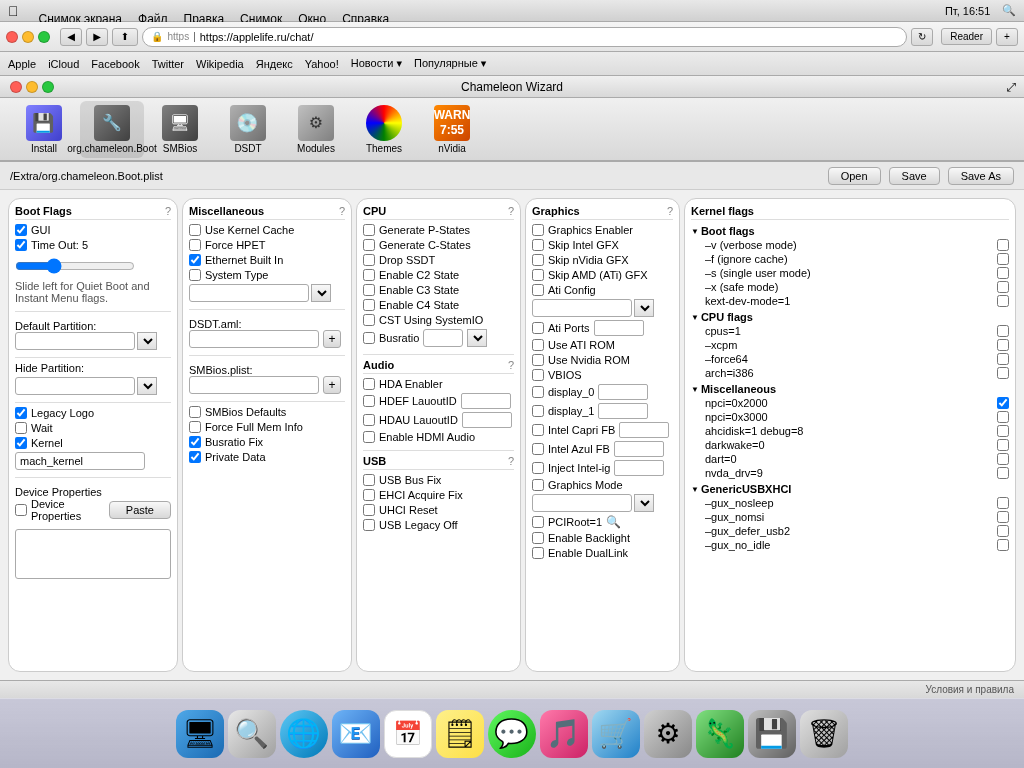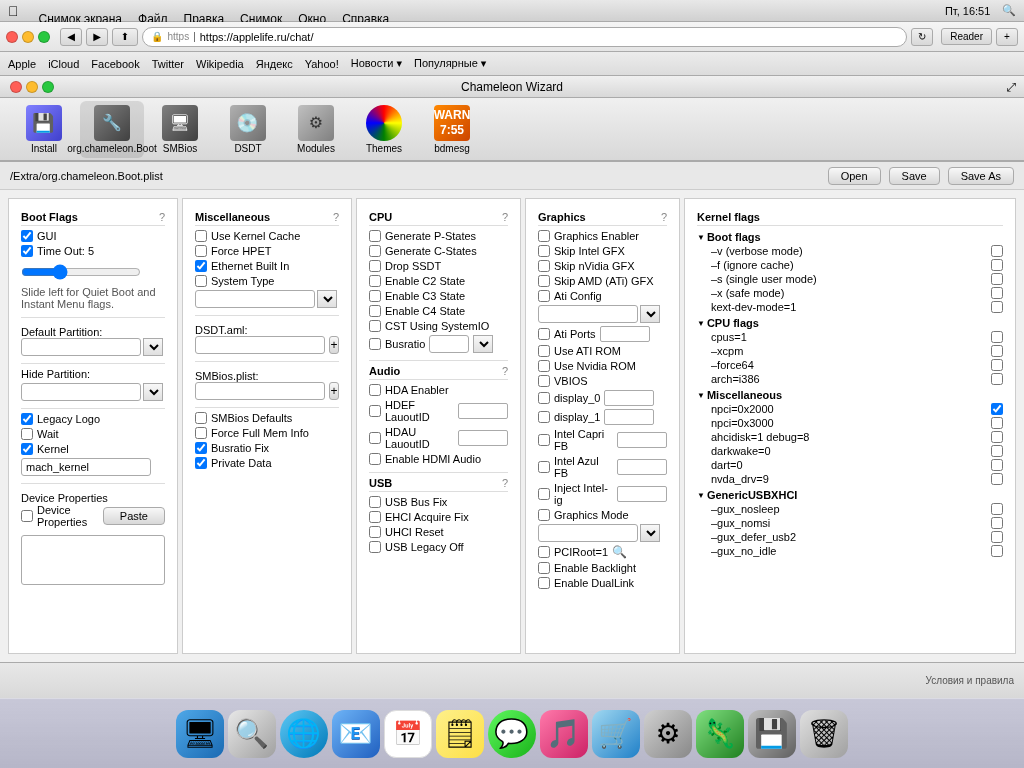--- a/index.html
+++ b/index.html
@@ -141,23 +141,23 @@
       overflow: hidden;
       padding: 8px;
       gap: 4px;
     }
 
     .col {
       display: flex;
       flex-direction: column;
       background: white;
       border: 1px solid #ccc;
-      border-radius: 0;
+      border-radius: 12px;
       overflow-y: auto;
-      padding: 12px;
+      padding: 6px;
     }
     .col-boot { width: 170px; }
     .col-misc { width: 170px; }
     .col-cpu { width: 165px; }
     .col-graphics { width: 155px; }
     .col-kernel { flex: 1; }
 
     .col-header {
       font-size: 11px;
       font-weight: bold;
@@ -253,21 +253,21 @@
       height: 50px;
       border: 1px solid #aaa;
       border-radius: 3px;
       font-size: 10px;
       resize: none;
       margin-top: 4px;
     }
 
     .status-bar {
       background: linear-gradient(to bottom, #e8e8e8, #d8d8d8);
-      height: 36px;
+      height: 18px;
       display: flex;
       align-items: center;
       justify-content: flex-end;
       padding: 0 10px;
       border-top: 1px solid #aaa;
       font-size: 10px;
       color: #555;
     }
 
     
@@ -451,21 +451,21 @@
     <div class="toolbar-item">
       <div class="toolbar-icon">
         <div class="icon-theme"></div>
       </div>
       <span class="toolbar-label">Themes</span>
     </div>
     <div class="toolbar-item">
       <div class="toolbar-icon">
         <div class="icon-warn">WARN<br>7:55</div>
       </div>
-      <span class="toolbar-label">bdmesg</span>
+      <span class="toolbar-label">nVidia</span>
     </div>
   </div>
 
   <div class="main-content">
 
     <div class="path-bar">
       <span class="path-text">/Extra/org.chameleon.Boot.plist</span>
       <button class="path-btn">Open</button>
       <button class="path-btn">Save</button>
       <button class="path-btn">Save As</button>

